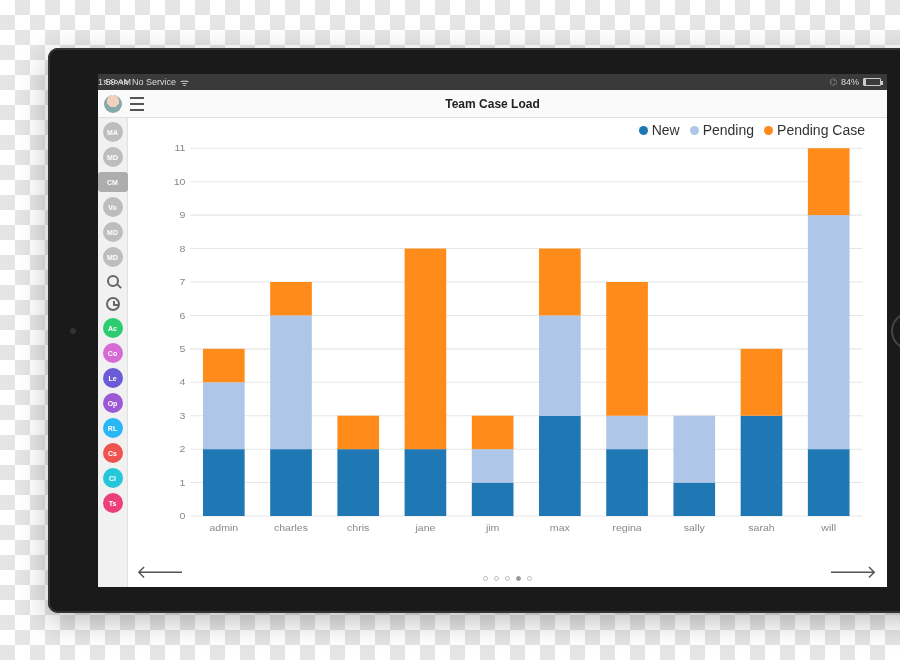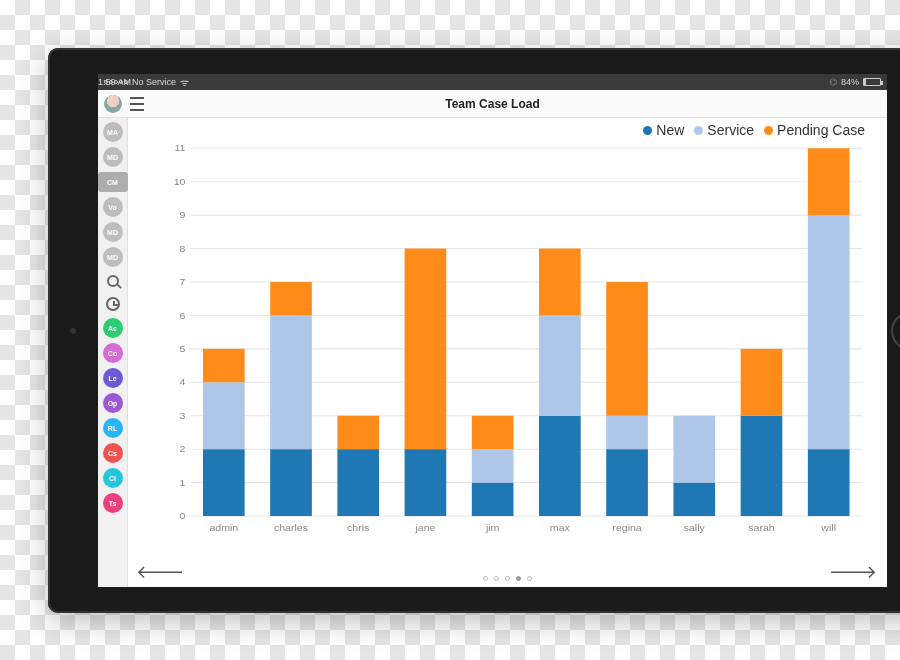--- a/index.html
+++ b/index.html
@@ -158,21 +158,21 @@
         </div>
 
       <div class="chart-area">
         <div class="legend" id="legend">
             <span class="item">
               <span class="sw" style="background:#1f77b4"></span>
               <span>New</span>
             </span>
             <span class="item">
               <span class="sw" style="background:#aec7e8"></span>
-              <span>Service</span>
+              <span>Pending</span>
             </span>
             <span class="item">
               <span class="sw" style="background:#ff8c1a"></span>
               <span>Pending Case</span>
             </span>
           </div>
         <div class="plot">
           <svg id="chartsvg" width="100%" height="100%" preserveAspectRatio="none" viewBox="0 0 600 380">
               <line class="grid" x1="24" x2="596" y1="358" y2="358" stroke="#e6e6e6"></line>
               <text class="y-label" x="20" y="361">0</text>

